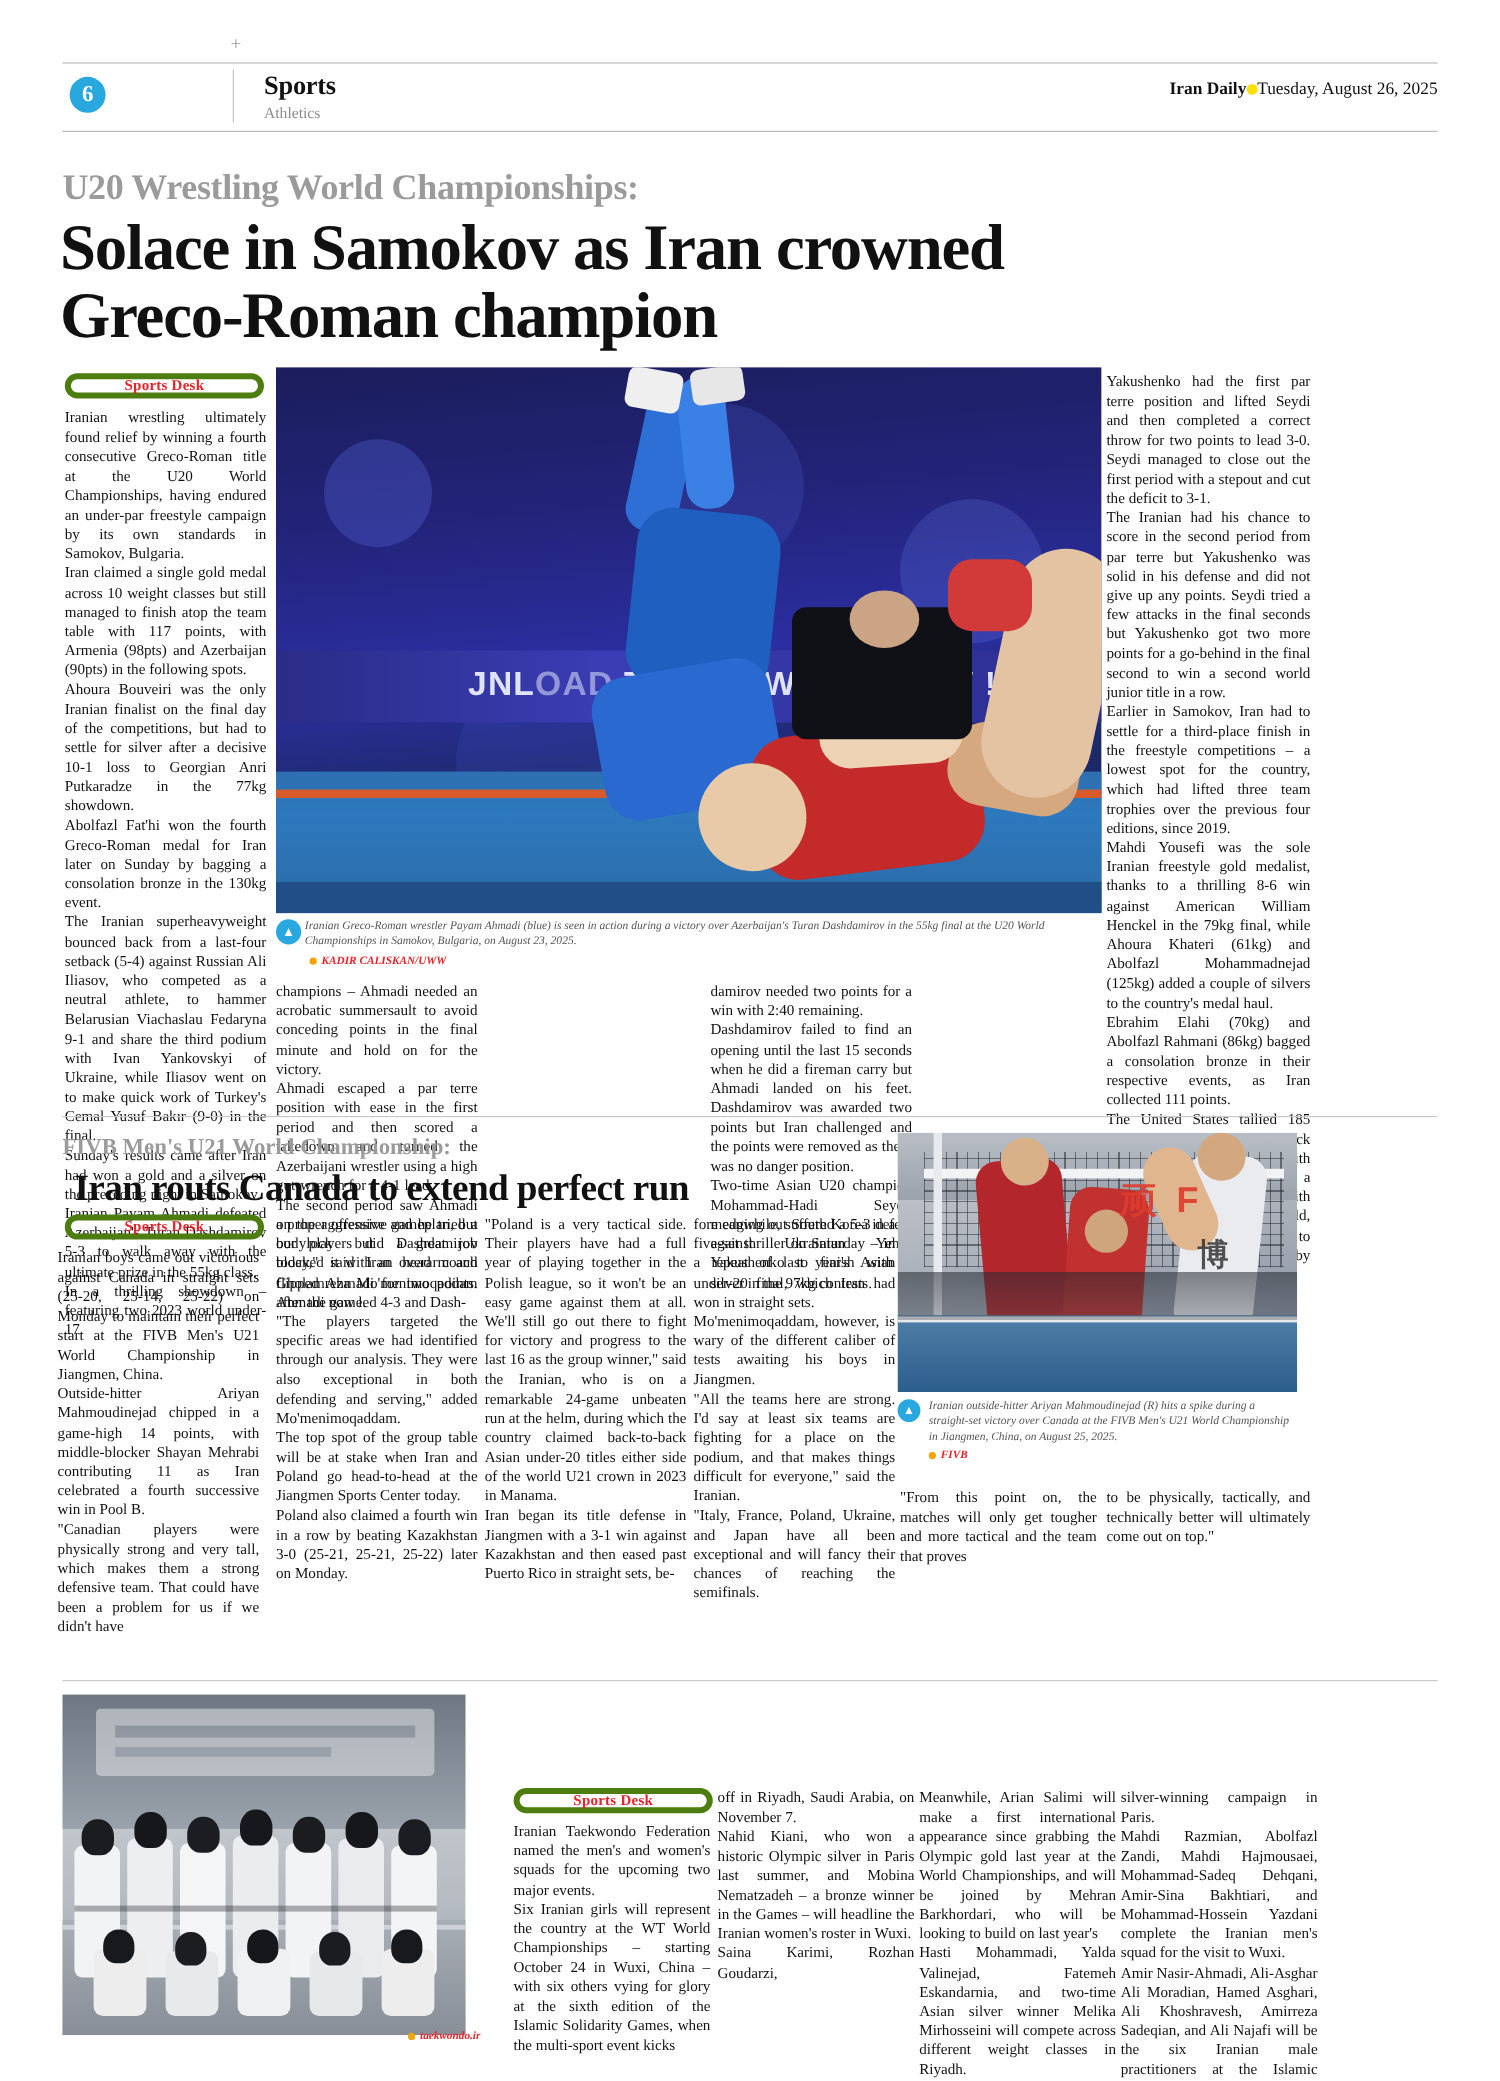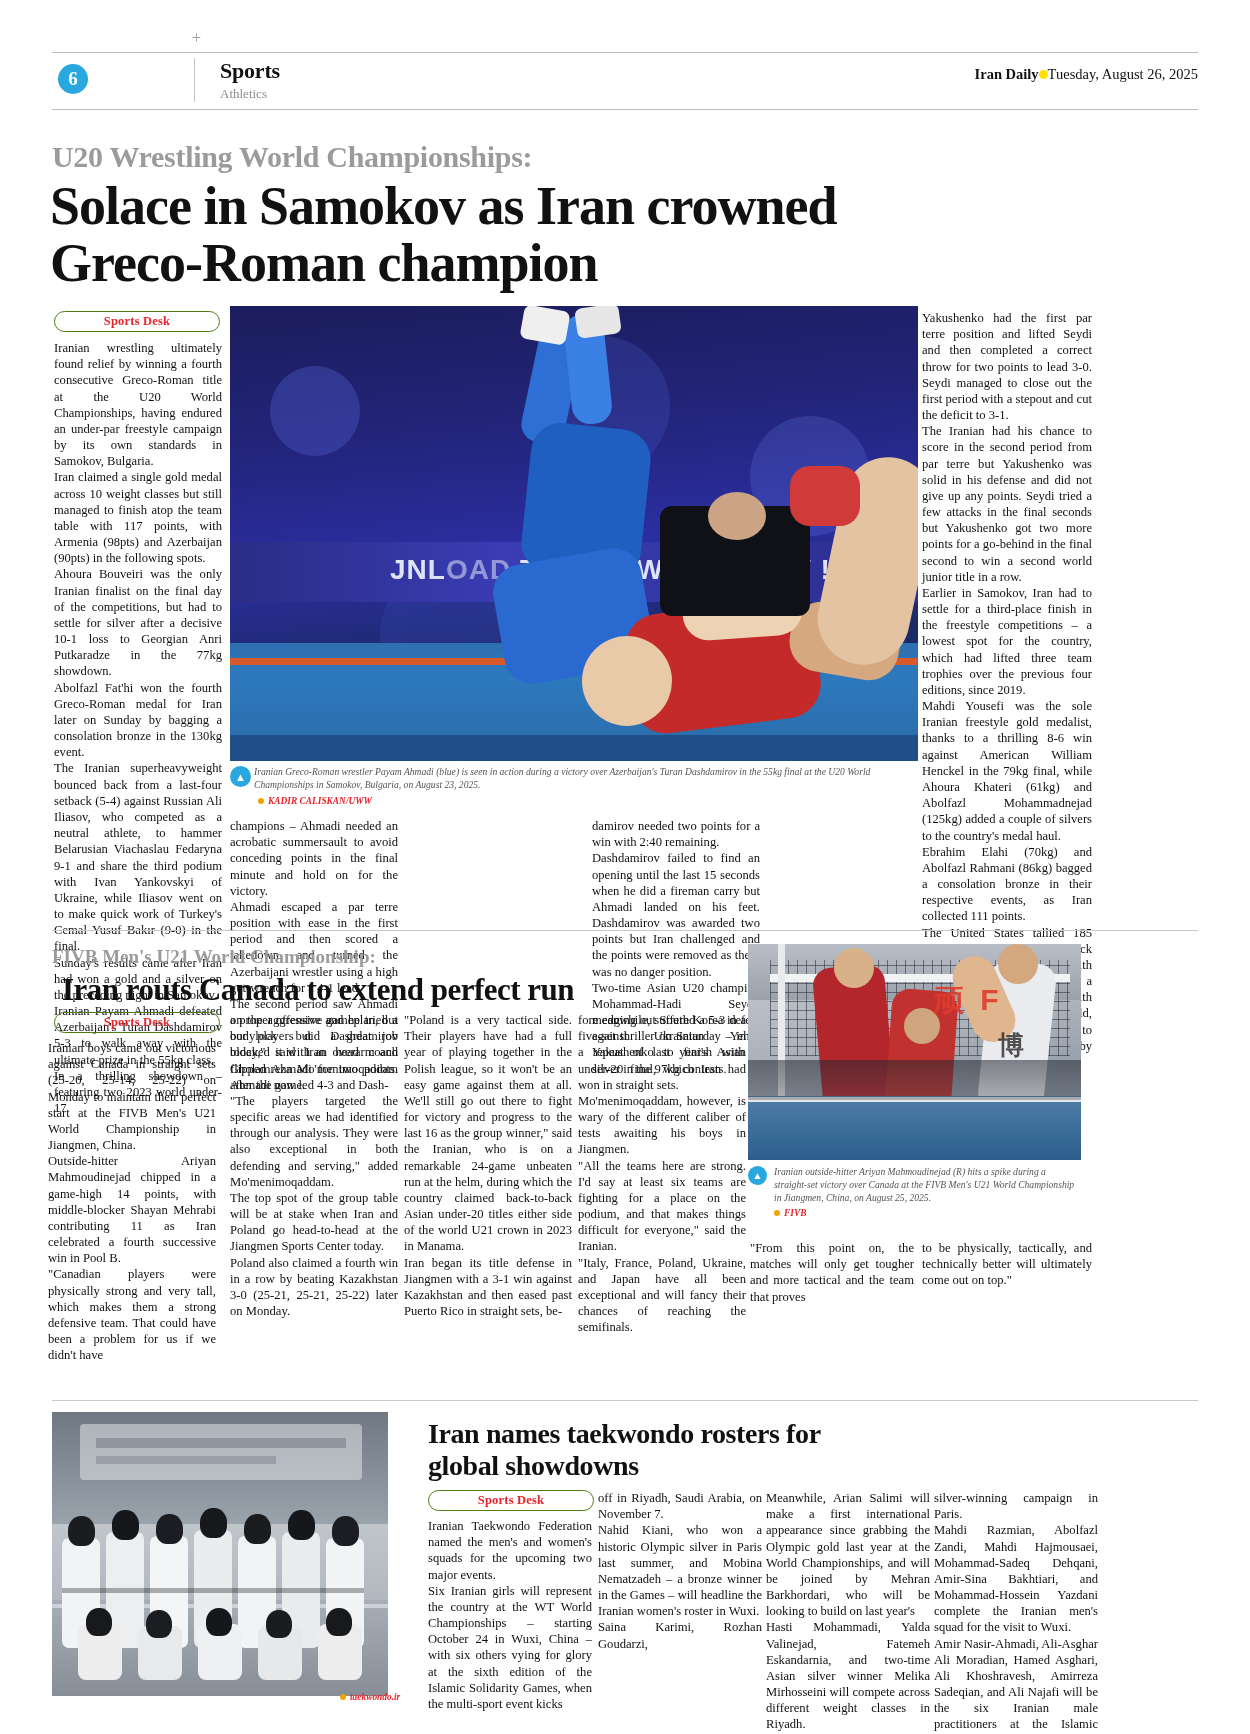--- a/index.html
+++ b/index.html
@@ -33,21 +33,21 @@
   .mh-right { position:absolute; right:0; top:14px; font-size:14.5px; display:flex; align-items:center; gap:0; }
   .mh-right .brand { font-weight:bold; }
   .dot-y { width:9px; height:9px; border-radius:50%; background:#ffdf00; display:inline-block; }
 
   
   .kicker { position:absolute; left:52px; top:140px; font-size:30px; font-weight:bold; color:#9b9b9b; letter-spacing:-0.3px; }
   .headline { position:absolute; left:50px; top:178px; width:930px; font-size:54px; font-weight:bold; line-height:1.06; letter-spacing:-1px; }
 
   
   .desk {
-    border:1px solid #4d7c0f; border-radius:20px; height:21px;
+    border:5px solid #4d7c0f; border-radius:20px; height:21px;
     display:flex; align-items:center; justify-content:center;
     color:#e8232a; font-weight:bold; font-size:12.5px; letter-spacing:.2px;
   }
 
   
   .col { position:absolute; font-size:12.6px; line-height:1.285; text-align:justify; hyphens:auto; }
   .col p { margin:0; }
 
   
   .lead-photo { position:absolute; left:230px; top:306px; width:688px; height:455px; overflow:hidden; }
@@ -250,21 +250,20 @@
 
   <div class="col" style="left:750px; top:1240px; width:164px;">
     <p>"From this point on, the matches will only get tougher and more tactical and the team that proves</p>
   </div>
   <div class="col" style="left:922px; top:1240px; width:170px;">
     <p>to be physically, tactically, and technically better will ultimately come out on top."</p>
   </div>
 
   <div class="rule" style="left:52px; top:1400px; width:1146px;"></div>
 
-  <div class="tk-head">Iran names taekwondo rosters for global showdowns</div>
 
   <div class="desk" style="position:absolute; left:428px; top:1490px; width:166px;">Sports Desk</div>
 
   <div class="col" style="left:428px; top:1518px; width:164px;">
     <p>Iranian Taekwondo Federation named the men's and women's squads for the upcoming two major events.</p>
     <p>Six Iranian girls will represent the country at the WT World Championships – starting October 24 in Wuxi, China – with six others vying for glory at the sixth edition of the Islamic Solidarity Games, when the multi-sport event kicks</p>
   </div>
   <div class="col" style="left:598px; top:1490px; width:164px;">
     <p>off in Riyadh, Saudi Arabia, on November 7.</p>
     <p>Nahid Kiani, who won a historic Olympic silver in Paris last summer, and Mobina Nematzadeh – a bronze winner in the Games – will headline the Iranian women's roster in Wuxi.</p>

